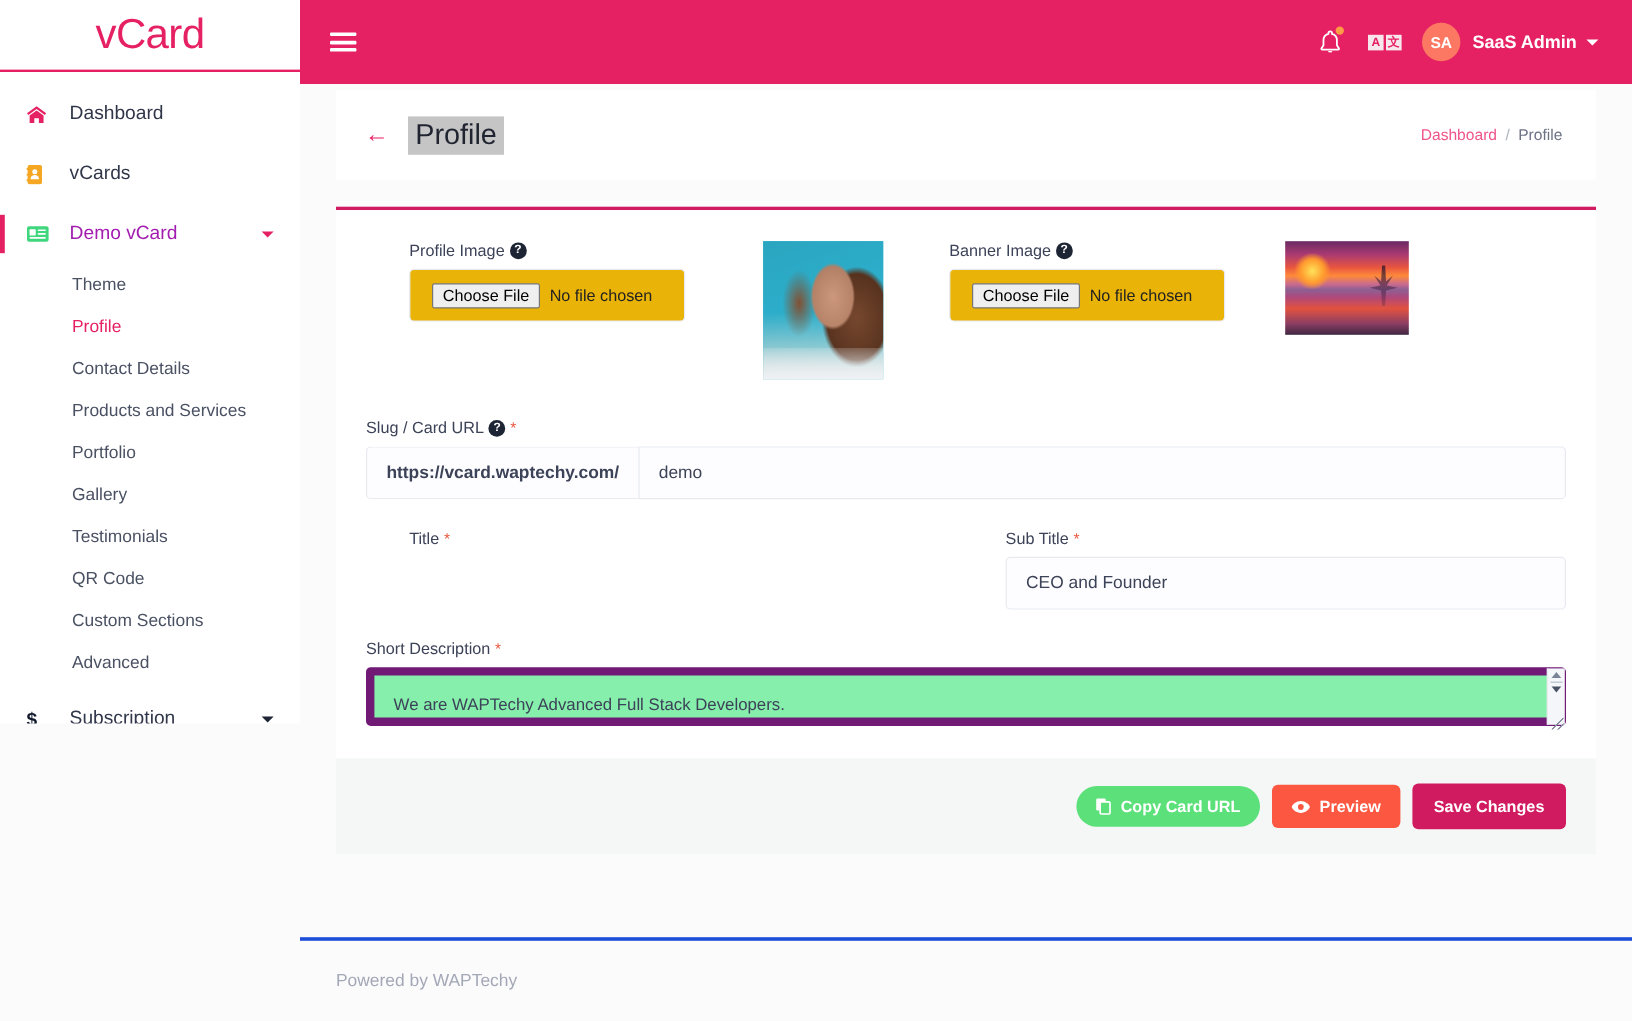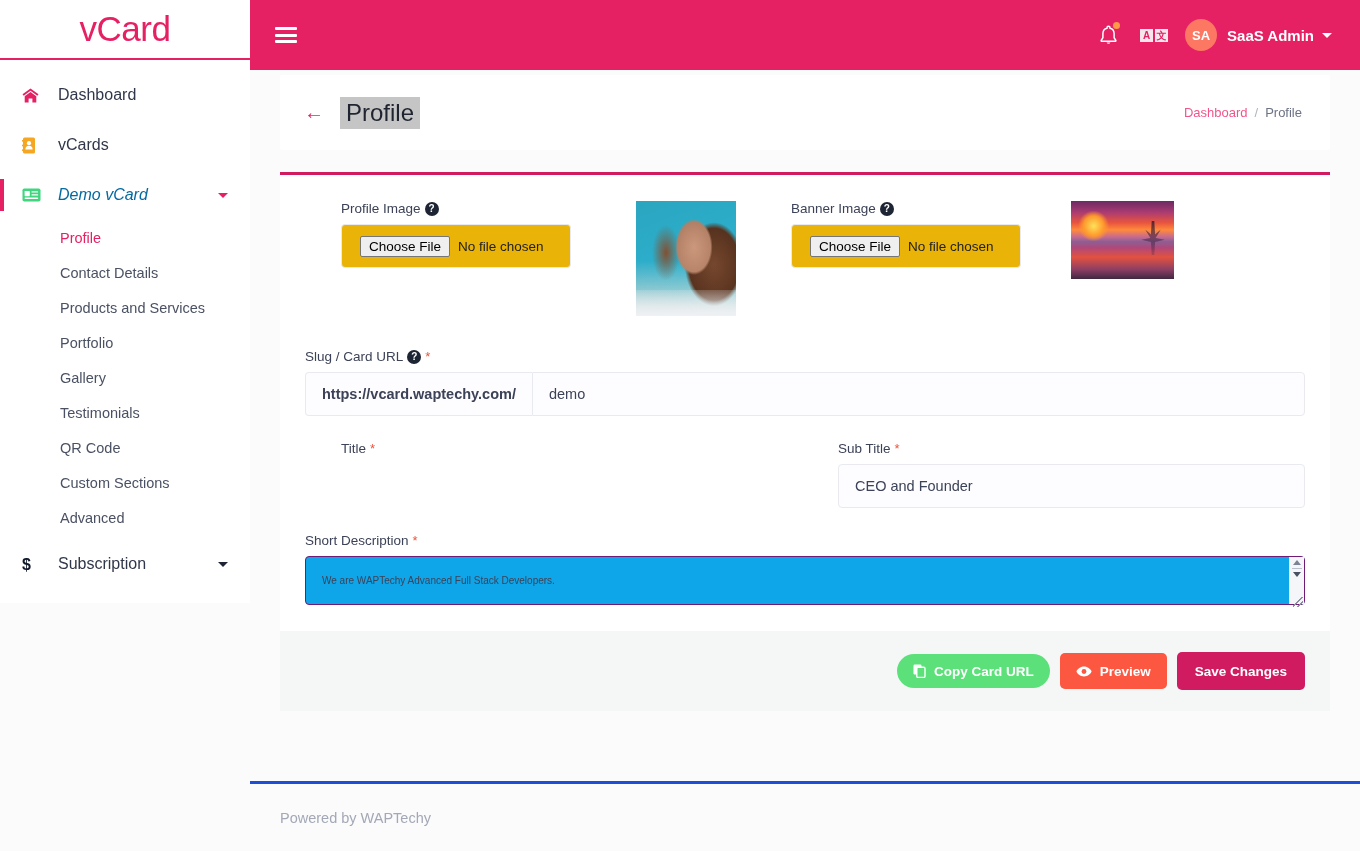--- a/index.html
+++ b/index.html
@@ -38,21 +38,21 @@
     cursor: pointer;
   }
   .nav-item .nv-icon {
     width: 26px; display: flex; align-items: center; justify-content: flex-start;
     font-size: 15px;
   }
   .nav-item .nv-label {
     font-size: 16px; color: #31374a; margin-left: 10px;
     white-space: nowrap;
   }
-  .nav-item.active .nv-label { color: #0369a1; font-weight: 500; font-style: italic; }
+  .nav-item.active .nv-label { color: #a21caf; font-weight: 500; }
   .nav-item.active::before {
     content: ""; position: absolute; left: 0; top: 9px;
     width: 4px; height: 32px; background: #e62163;
   }
   .caret {
     position: absolute; right: 22px; top: 50%;
     width: 0; height: 0; margin-top: -2px;
     border-left: 5px solid transparent;
     border-right: 5px solid transparent;
     border-top: 5px solid #e62163;
@@ -241,23 +241,23 @@
     display: flex; align-items: center;
     padding: 0 16px;
     font-size: 14.5px; font-weight: 700; color: #3c4257;
     white-space: nowrap;
   }
   .input-group .input { border-radius: 0 4px 4px 0; }
 
   .ta-wrap { position: relative; width: 100%; }
   .textarea {
     width: 100%; height: 49px;
-    border: 1px solid #701a75; border-radius: 4px;
-    background: #0ea5e9;
-    font-size: 10px; color: #3c4257;
+    border: 7px solid #701a75; border-radius: 4px;
+    background: #86efac;
+    font-size: 14px; color: #3c4257;
     padding: 14px 26px 0 16px;
     resize: none; overflow: hidden;
     font-family: "Liberation Sans", sans-serif;
     outline: none;
     line-height: 20px;
   }
   .ta-scroll {
     position: absolute; right: 1px; top: 1px;
     width: 15px; height: 47px;
     background: #f4f6fa;
@@ -363,20 +363,23 @@
             <rect x="2.6" y="9.4" width="13.6" height="1.5" rx="0.7" fill="#fff"></rect>
             <rect x="9.4" y="3.2" width="6.8" height="1.4" rx="0.7" fill="#fff"></rect>
             <rect x="9.4" y="6.2" width="6.8" height="1.4" rx="0.7" fill="#fff"></rect>
           </svg>
         </span>
         <span class="nv-label">Demo vCard</span>
         <span class="caret"></span>
       </div>
 
       <div class="subnav">
+        <div class="sub-item">
+          <span>Theme</span>
+        </div>
         <div class="sub-item active">
           <span>Profile</span>
         </div>
         <div class="sub-item">
           <span>Contact Details</span>
         </div>
         <div class="sub-item">
           <span>Products and Services</span>
         </div>
         <div class="sub-item">

